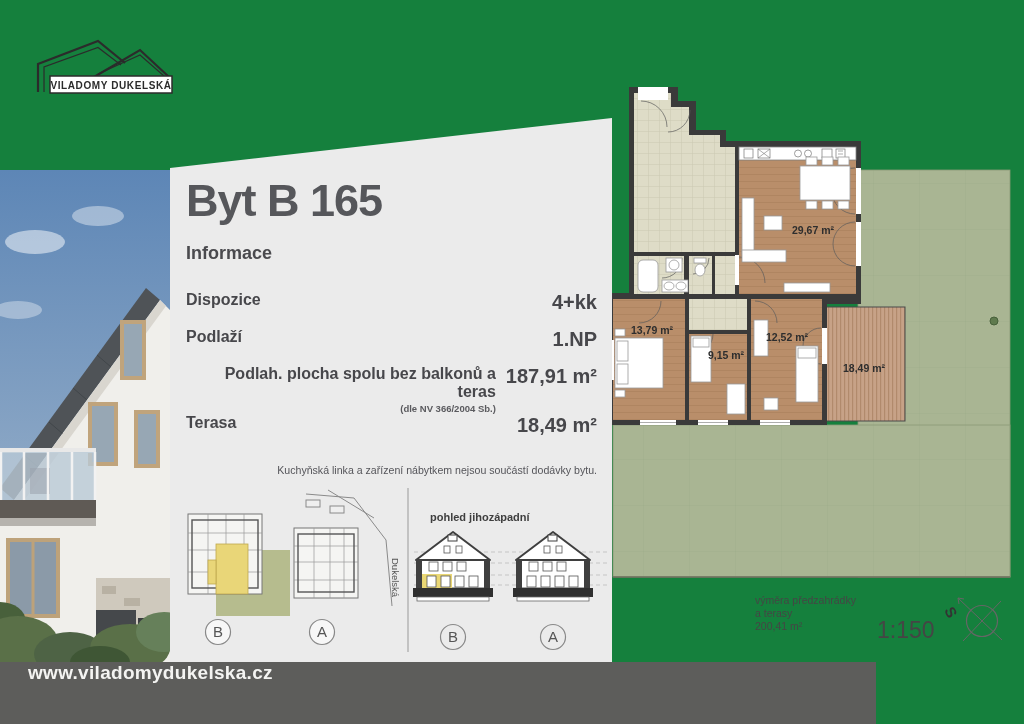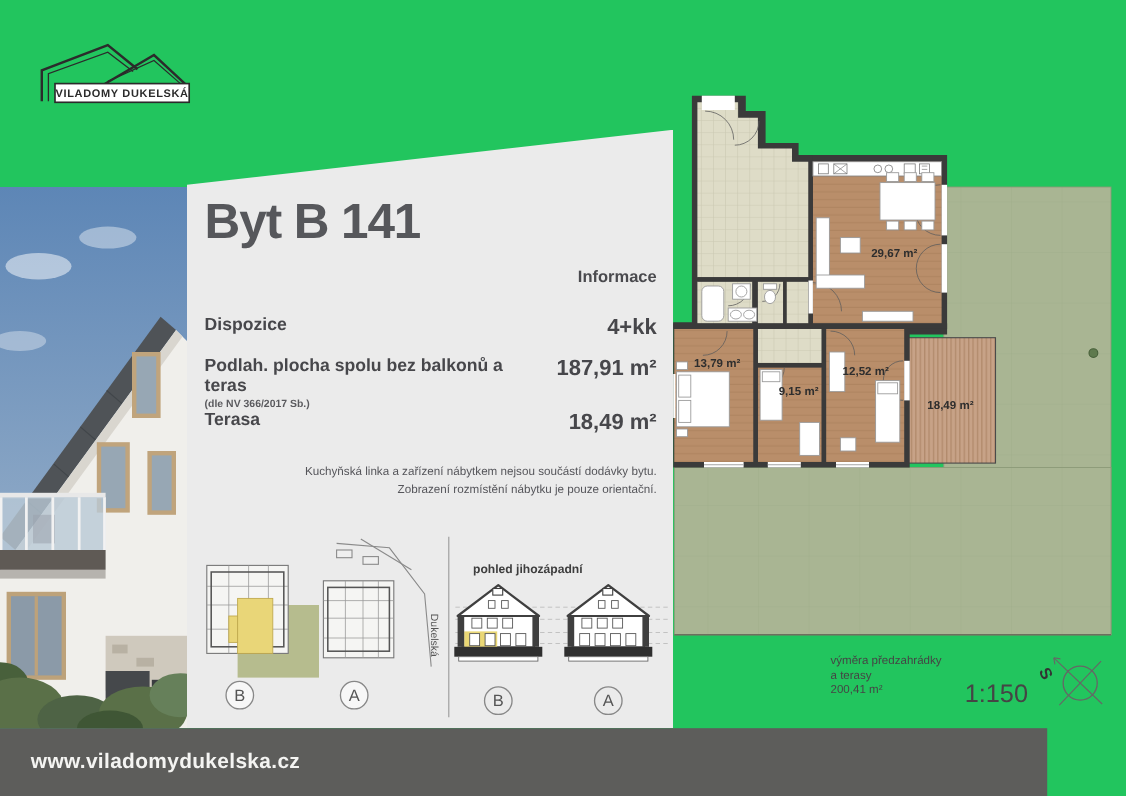--- a/index.html
+++ b/index.html
@@ -1,47 +1,47 @@
 <!DOCTYPE html>
 <html><head>
 <meta charset="utf-8">
 <style>
   html,body{margin:0;padding:0;}
   body{font-family:"Liberation Sans","DejaVu Sans",sans-serif;background:#fff;}
-  .page{position:relative;width:1024px;height:724px;background:#22c55e;overflow:hidden;}
+  .page{position:relative;width:1024px;height:724px;background:#15803d;overflow:hidden;}
 
   
   .logo{position:absolute;left:28px;top:26px;width:160px;height:96px;}
 
   
   .photo{position:absolute;left:0;top:170px;width:172px;height:492px;}
 
   
   .panel{position:absolute;left:170px;top:118px;width:442px;height:544px;background:#ebebeb;
          clip-path:polygon(0 50px,100% 0,100% 100%,0 100%);}
   .panel-content{position:absolute;top:60px;left:16px;right:15px;color:#515156;}
   .apt-title{font-size:45px;font-weight:700;letter-spacing:-1px;color:#56575b;line-height:1;}
-  .section-label{margin-top:20px;font-size:15px;font-weight:700;color:#4a4a4e;text-align:right;}
+  .section-label{margin-top:20px;font-size:18px;font-weight:700;color:#4a4a4e;}
   .spec-rows{margin-top:27px;}
-  .spec-row{display:flex;justify-content:space-between;align-items:flex-start;margin-top:14px;}
+  .spec-row{display:flex;justify-content:space-between;align-items:flex-start;margin-top:14px;text-align:right;}
   .spec-row .lbl{font-size:16px;font-weight:700;color:#47474b;line-height:1.15;}
   .spec-row .sub{font-size:9.5px;font-weight:700;color:#5a5a5e;margin-top:1px;}
   .spec-row .val{font-size:20px;font-weight:700;color:#47474b;white-space:nowrap;margin-left:10px;}
   .disclaimer{margin-top:26px;font-size:10.6px;color:#55555a;line-height:1.5;text-align:right;}
 
   
   .siteplan{position:absolute;left:178px;top:488px;width:226px;height:166px;}
   .elevation{position:absolute;left:406px;top:486px;width:206px;height:170px;}
 
   
   .plan{position:absolute;left:612px;top:85px;width:412px;height:575px;}
 
   
-  .footer{position:absolute;left:0;bottom:0;width:952px;height:62px;background:#5d5d5b;
-          display:flex;align-items:center;}
+  .footer{position:absolute;left:0;bottom:0;width:876px;height:62px;background:#5d5d5b;
+          display:flex;align-items:flex-start;}
   .footer a{color:#f4f4f2;font-size:19px;font-weight:700;letter-spacing:.3px;text-decoration:none;margin-left:28px;}
 
   svg text{font-family:"Liberation Sans","DejaVu Sans",sans-serif;}
   .plan-label{font-size:10.5px;font-weight:600;fill:#2e2e2e;}
   .note-text{font-size:10.5px;fill:#454545;}
   .scale-text{font-size:23px;fill:#454545;}
   .marker-letter{font-size:15px;fill:#555;font-weight:500;}
   .drawing-title{font-size:11px;font-weight:700;fill:#3e3e3e;}
   .street-text{font-size:9.5px;fill:#555;}
   .logo-text{font-size:10px;font-weight:700;fill:#2b2b2b;letter-spacing:.6px;}
@@ -128,42 +128,45 @@
       <ellipse cx="18" cy="472" rx="40" ry="26" fill="#5a7048"></ellipse>
       <ellipse cx="70" cy="484" rx="36" ry="22" fill="#4e6345"></ellipse>
       <ellipse cx="130" cy="478" rx="40" ry="24" fill="#5a7048"></ellipse>
       <ellipse cx="164" cy="462" rx="28" ry="20" fill="#66805a"></ellipse>
       <ellipse cx="100" cy="492" rx="30" ry="16" fill="#3f5635"></ellipse>
     </g>
   </svg>
 
   <div class="panel">
     <div class="panel-content">
-      <div class="apt-title">Byt B 141</div>
+      <div class="apt-title">Byt B 165</div>
       <div class="section-label">Informace</div>
       <div class="spec-rows">
         <div class="spec-row">
           <span class="lbl">Dispozice</span>
           <span class="val">4+kk</span>
         </div>
         <div class="spec-row">
+          <span class="lbl">Podlaží</span>
+          <span class="val">1.NP</span>
+        </div>
+        <div class="spec-row">
           <span>
             <span class="lbl">Podlah. plocha spolu bez balkonů a teras</span>
-            <div class="sub">(dle NV 366/2017 Sb.)</div>
+            <div class="sub">(dle NV 366/2004 Sb.)</div>
           </span>
           <span class="val">187,91 m²</span>
         </div>
         <div class="spec-row" style="margin-top:0;">
           <span class="lbl">Terasa</span>
           <span class="val">18,49 m²</span>
         </div>
       </div>
       <div class="disclaimer">
         <div>Kuchyňská linka a zařízení nábytkem nejsou součástí dodávky bytu.</div>
-        <div>Zobrazení rozmístění nábytku je pouze orientační.</div>
       </div>
     </div>
   </div>
 
   <svg class="siteplan" viewBox="0 0 226 166">
     <rect x="38" y="62" width="74" height="66" fill="#b6bc8e"></rect>
 
     <g stroke="#8a8a8a" stroke-width="1" fill="none">
       <polyline points="128,6 176,10 208,52 214,118"></polyline>
       <polyline points="150,2 196,30"></polyline>

